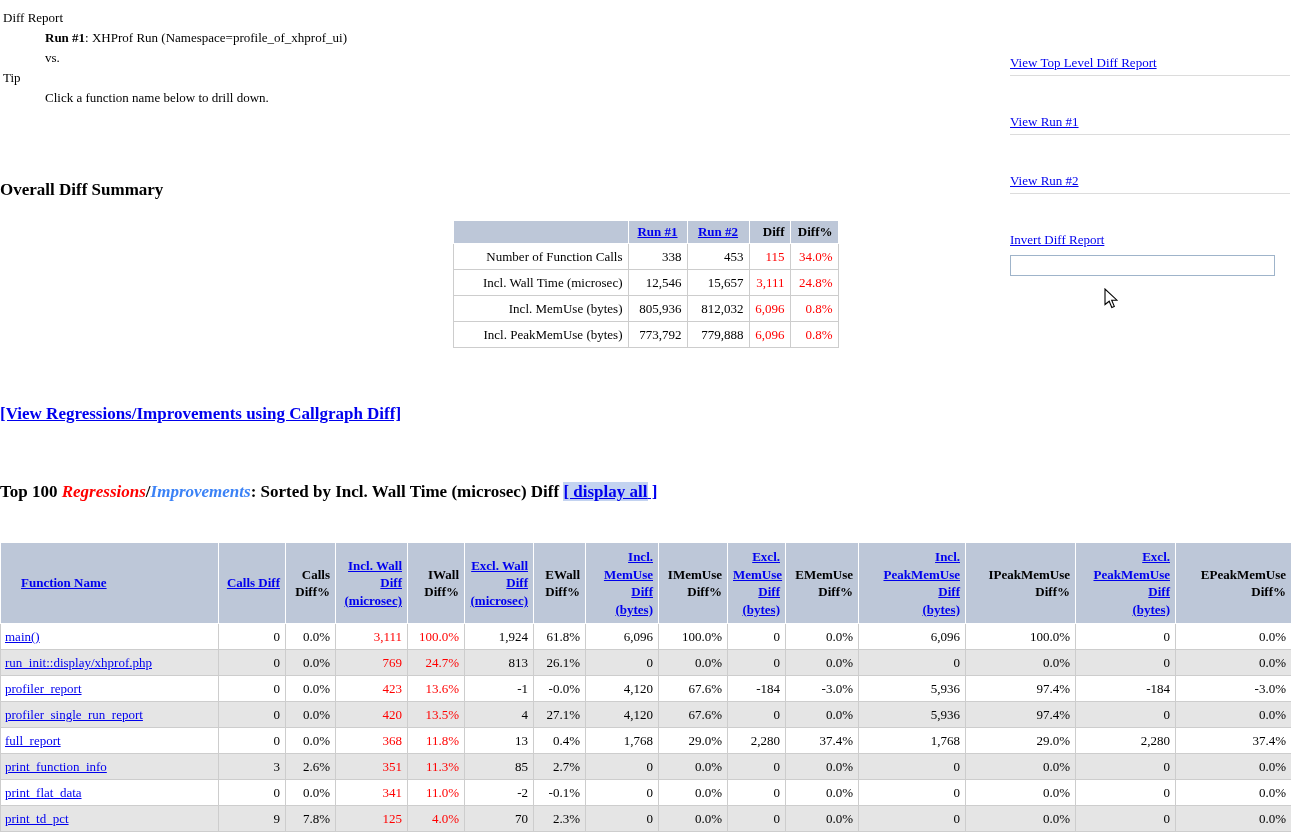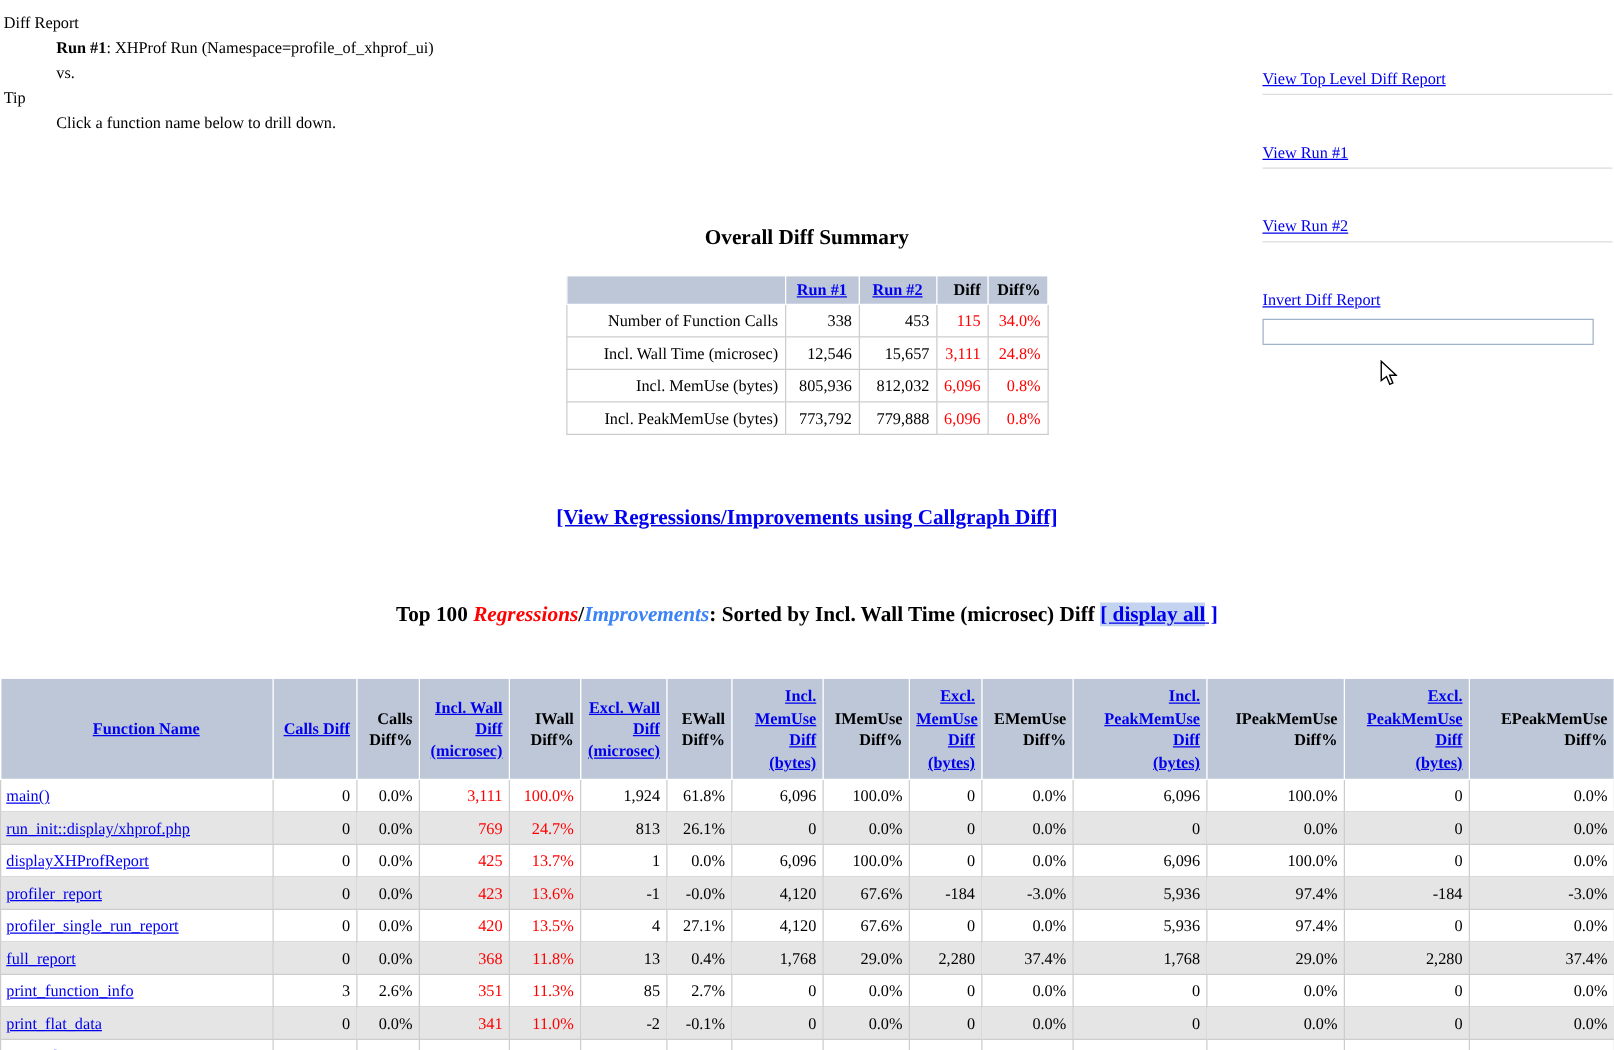--- a/index.html
+++ b/index.html
@@ -19,21 +19,21 @@
   .left-block { line-height:20px; }
   .dd { margin-left:42px; }
 
   .nav-block { width:280px; margin-top:9px; }
   .nav-row { padding:2px 0 4px;margin-top:36px; }
   .nav-row.sep { border-bottom:1px solid #dcdcdc; }
   .nav-input { width:265px; height:21px; border:1px solid #9fb4ca; margin-top:3px;
                font-family:"Liberation Serif",serif; font-size:13px; padding:1px 3px; }
 
   
-  .heading { text-align:center; font-weight:bold; font-size:17px; line-height:20px; }
+  .heading { text-align:left; font-weight:bold; font-size:17px; line-height:20px; }
   #summary-title { margin-top:52px; }
   #callgraph-line { margin-top:56px;text-decoration:underline; }
   #callgraph-line a { font-weight:bold; }
   #top100-line { margin-top:58px; }
   .reg { color:#ff0000; font-style:italic; }
   .imp { color:#3b82f6; font-style:italic; }
   .hl  { background:#c3d3f0;font-family:Liberation Serif, serif; }
 
   
   table { border-collapse:collapse; }
@@ -45,21 +45,21 @@
   .summary-table { margin:20px auto 0; table-layout:fixed; }
   .summary-table th { padding:3px 5px; text-align:right; font-size:13px; }
   .summary-table th.c { text-align:center; }
   .summary-table td { padding:3px 5px 3px 3px; text-align:right; }
   .summary-table td.lbl { text-align:right; padding-left:4px; }
 
   
   .main-table { width:1291px; table-layout:fixed; margin-top:40px; }
   .main-table th { text-align:right; padding:5px 5px; white-space:pre-line;
                    line-height:1.35; font-size:13px; }
-  .main-table th.fn { text-align:center; padding-left:20px; }
+  .main-table th.fn { text-align:left; padding-left:20px; }
   .main-table td { text-align:right; padding:3px 5px 3px 3px; overflow:hidden; }
   .main-table td.fn { text-align:left; padding-left:4px; white-space:nowrap; }
   .main-table tbody tr:nth-child(even) td { background:#e5e5e5; }
 
   
   #cursor { position:absolute; left:1104px; top:288px; }
 </style>
 </head>
 <body>
 
@@ -226,37 +226,20 @@
         <td>0</td>
         <td>0.0%</td>
         <td>0</td>
         <td>0.0%</td>
         <td>0</td>
         <td>0.0%</td>
         <td>0</td>
         <td>0.0%</td>
       </tr>
       <tr>
-        <td class="fn"><a href="#">displayXHProfReport</a></td>
-        <td>0</td>
-        <td>0.0%</td>
-        <td class="red">425</td>
-        <td class="red">13.7%</td>
-        <td>1</td>
-        <td>0.0%</td>
-        <td>6,096</td>
-        <td>100.0%</td>
-        <td>0</td>
-        <td>0.0%</td>
-        <td>6,096</td>
-        <td>100.0%</td>
-        <td>0</td>
-        <td>0.0%</td>
-      </tr>
-      <tr>
         <td class="fn"><a href="#">profiler_report</a></td>
         <td>0</td>
         <td>0.0%</td>
         <td class="red">423</td>
         <td class="red">13.6%</td>
         <td>-1</td>
         <td>-0.0%</td>
         <td>4,120</td>
         <td>67.6%</td>
         <td>-184</td>

